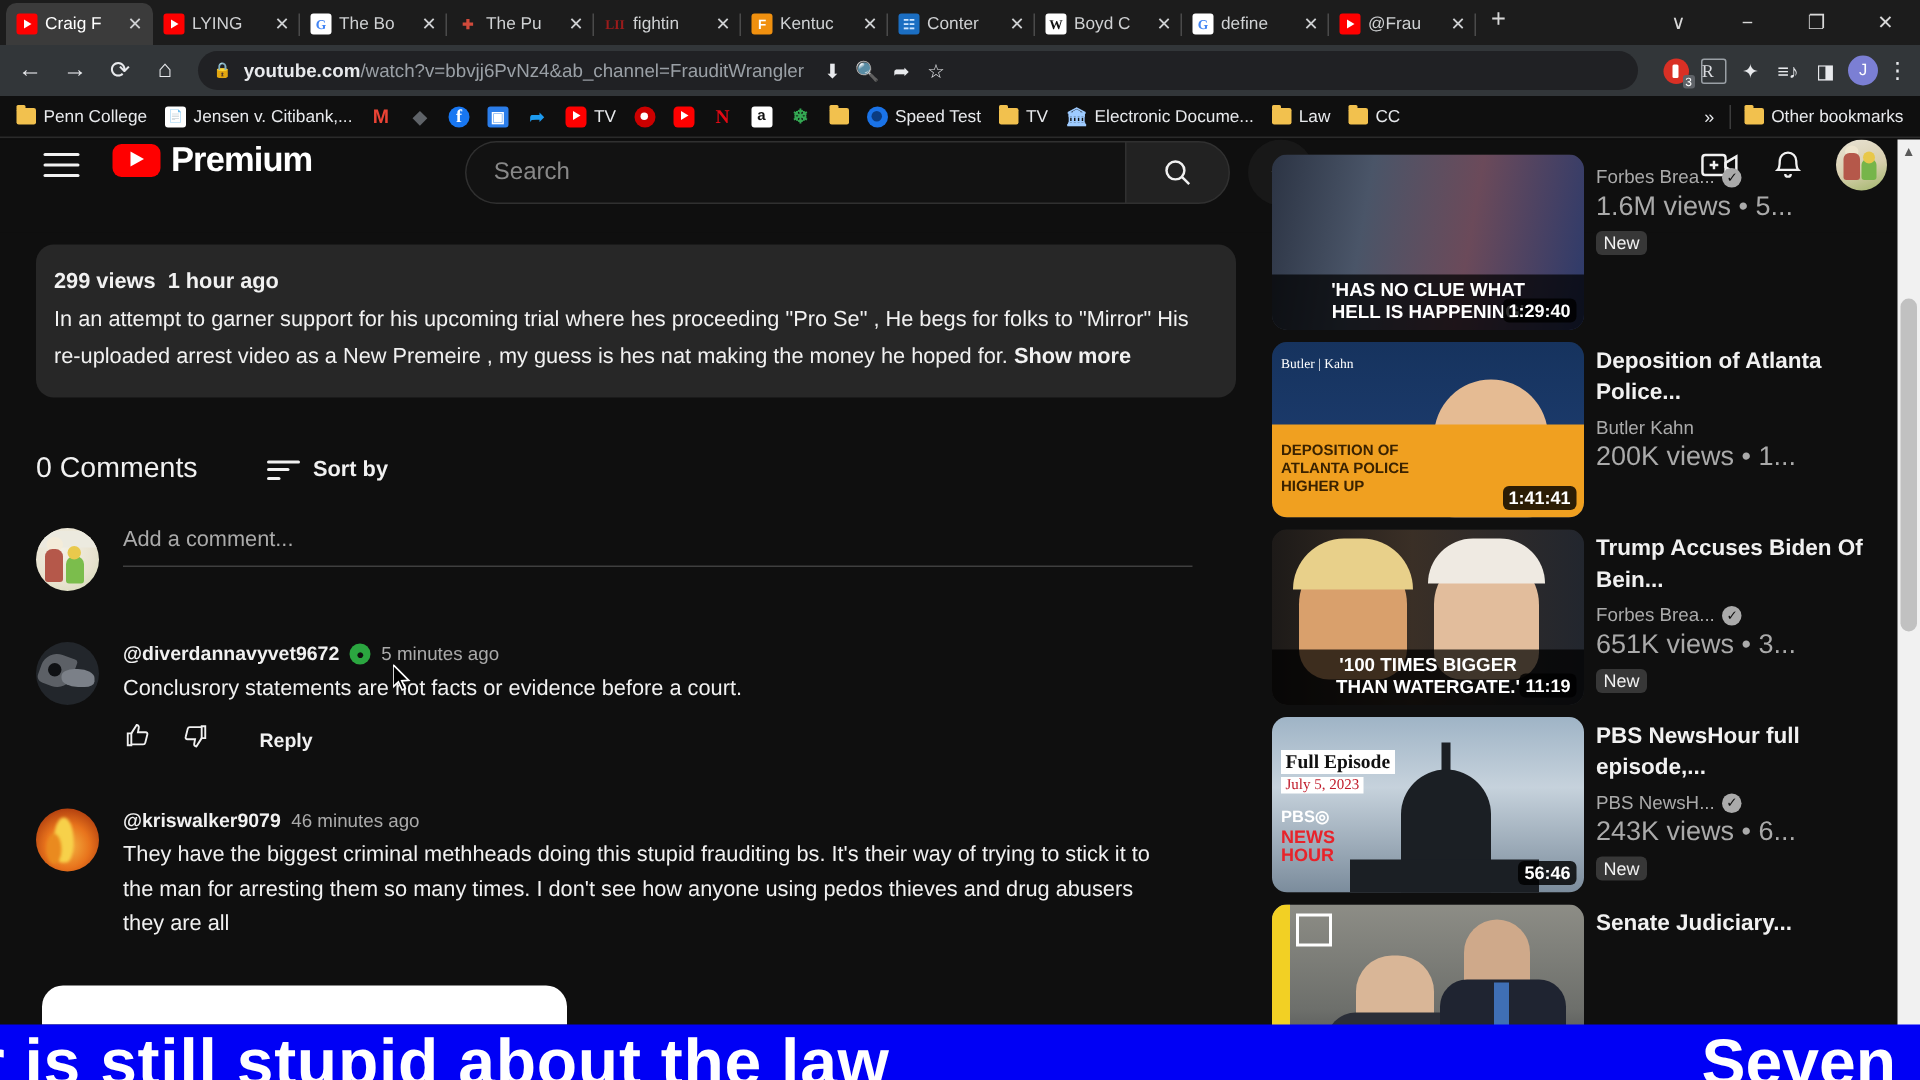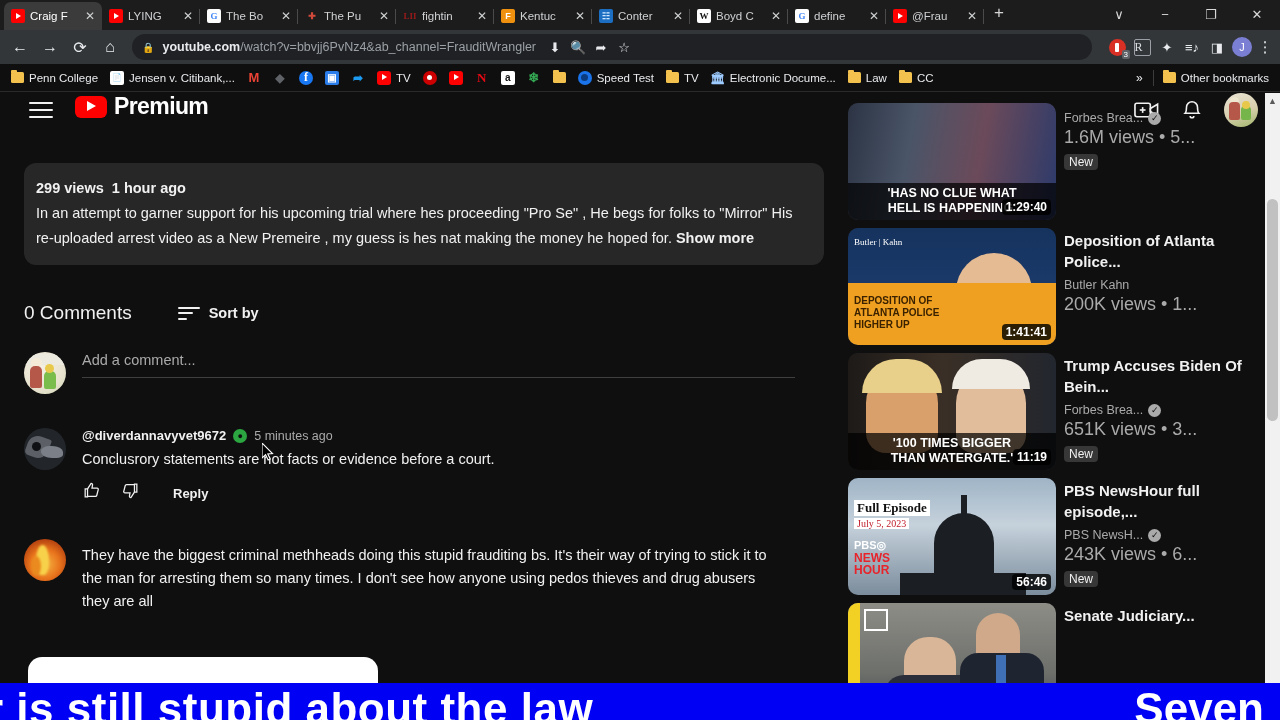--- a/index.html
+++ b/index.html
@@ -500,20 +500,37 @@
     <div class="yt-header">
       <div class="hamburger">
           <span></span>
           <span></span>
           <span></span>
         </div>
       <div class="yt-logo">
         <span class="yt-play"></span>
         <span class="yt-premium-text">Premium</span>
       </div>
+      <div class="search-wrap">
+        <div class="search-box">Search</div>
+        <div class="search-btn">
+          <svg width="22" height="22" viewBox="0 0 24 24" fill="none" stroke="#f1f1f1" stroke-width="1.8">
+              <circle cx="10.5" cy="10.5" r="6.5"></circle>
+              <line x1="15.2" y1="15.2" x2="20.5" y2="20.5"></line>
+            </svg>
+        </div>
+        <div class="mic-btn">
+          <svg width="20" height="20" viewBox="0 0 24 24" fill="#f1f1f1">
+              <rect x="9" y="2.5" width="6" height="11" rx="3"></rect>
+              <path d="M5.5 11a6.5 6.5 0 0 0 13 0" stroke="#f1f1f1" stroke-width="1.7" fill="none"></path>
+              <rect x="11.2" y="17" width="1.6" height="4"></rect>
+              <rect x="8.5" y="20.6" width="7" height="1.6"></rect>
+            </svg>
+        </div>
+      </div>
       <div class="header-right">
         <div class="hdr-icon">
           <svg width="25" height="20" viewBox="0 0 26 20" fill="none" stroke="#f1f1f1" stroke-width="1.7">
               <rect x="1" y="3" width="16" height="14" rx="2"></rect>
               <path d="M17 8.5 L24.5 4 V16 L17 11.5 Z"></path>
               <line x1="9" y1="7" x2="9" y2="13"></line>
               <line x1="6" y1="10" x2="12" y2="10"></line>
             </svg>
         </div>
         <div class="hdr-icon">
@@ -595,20 +612,24 @@
             </div>
           </div>
         </div>
 
         <div class="comment">
           <div class="av av-kris">
               <span class="k1"></span>
               <span class="k2"></span>
             </div>
           <div class="c-body">
+            <div class="c-head">
+              <span class="c-author">@kriswalker9079</span>
+              <span class="c-time">46 minutes ago</span>
+            </div>
             <div class="c-text">They have the biggest criminal methheads doing this stupid frauditing bs. It's their way of trying to stick it to the man for arresting them so many times. I don't see how anyone                      using pedos thieves and drug abusers they are all</div>
           </div>
         </div>
 
       </div>
 
       <div class="right-col">
 
         <div class="sv" style="margin-top:-52px;">
           <div class="thumb-wrap">

